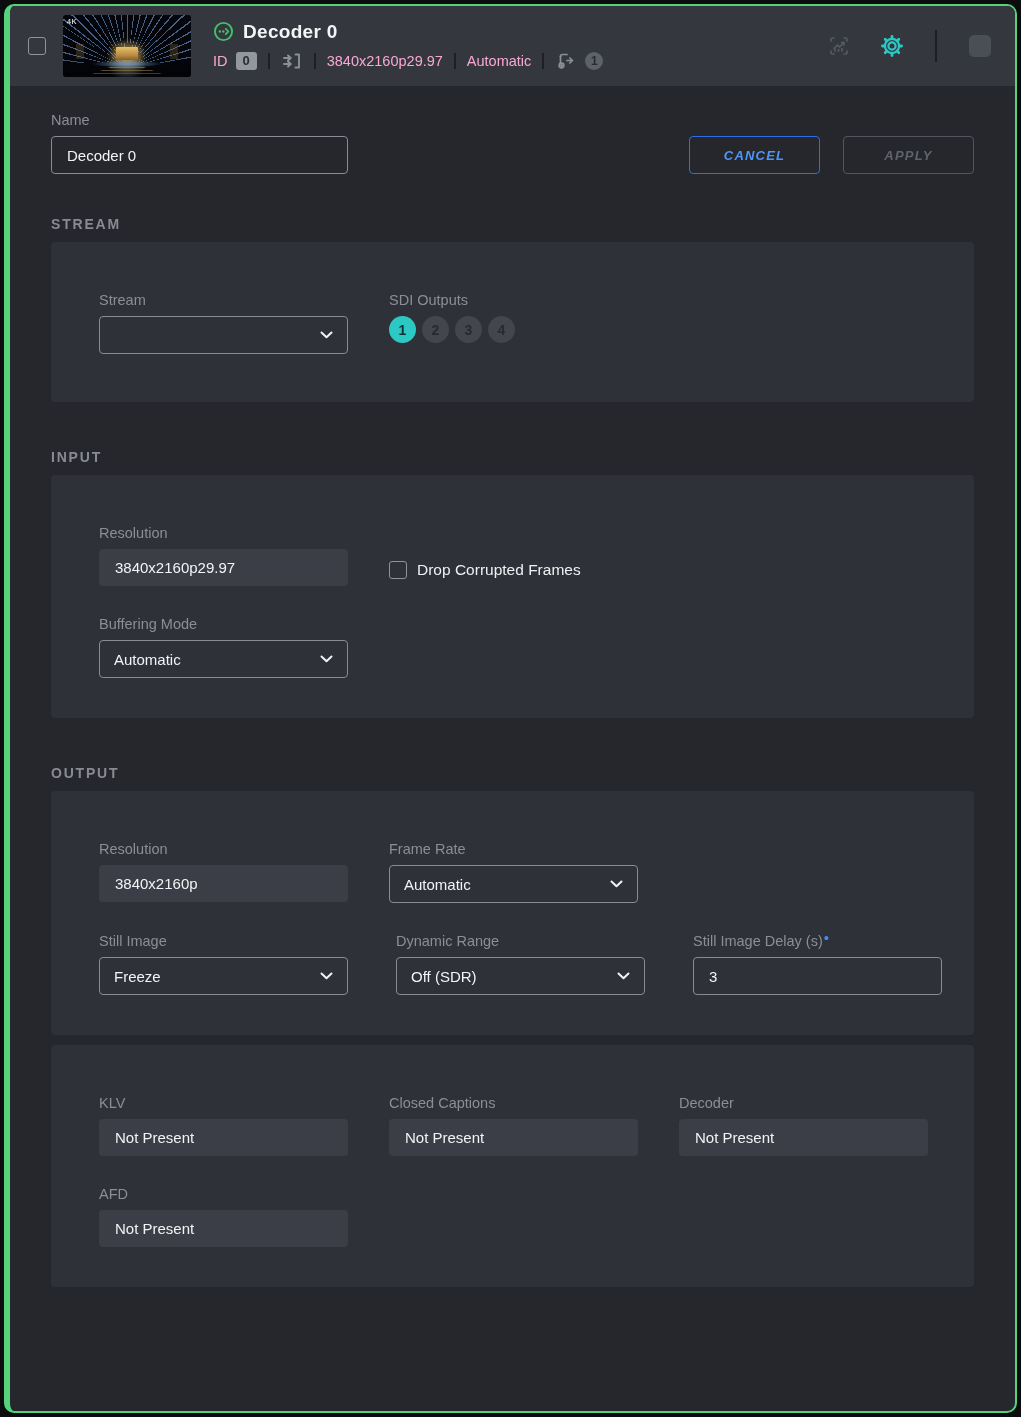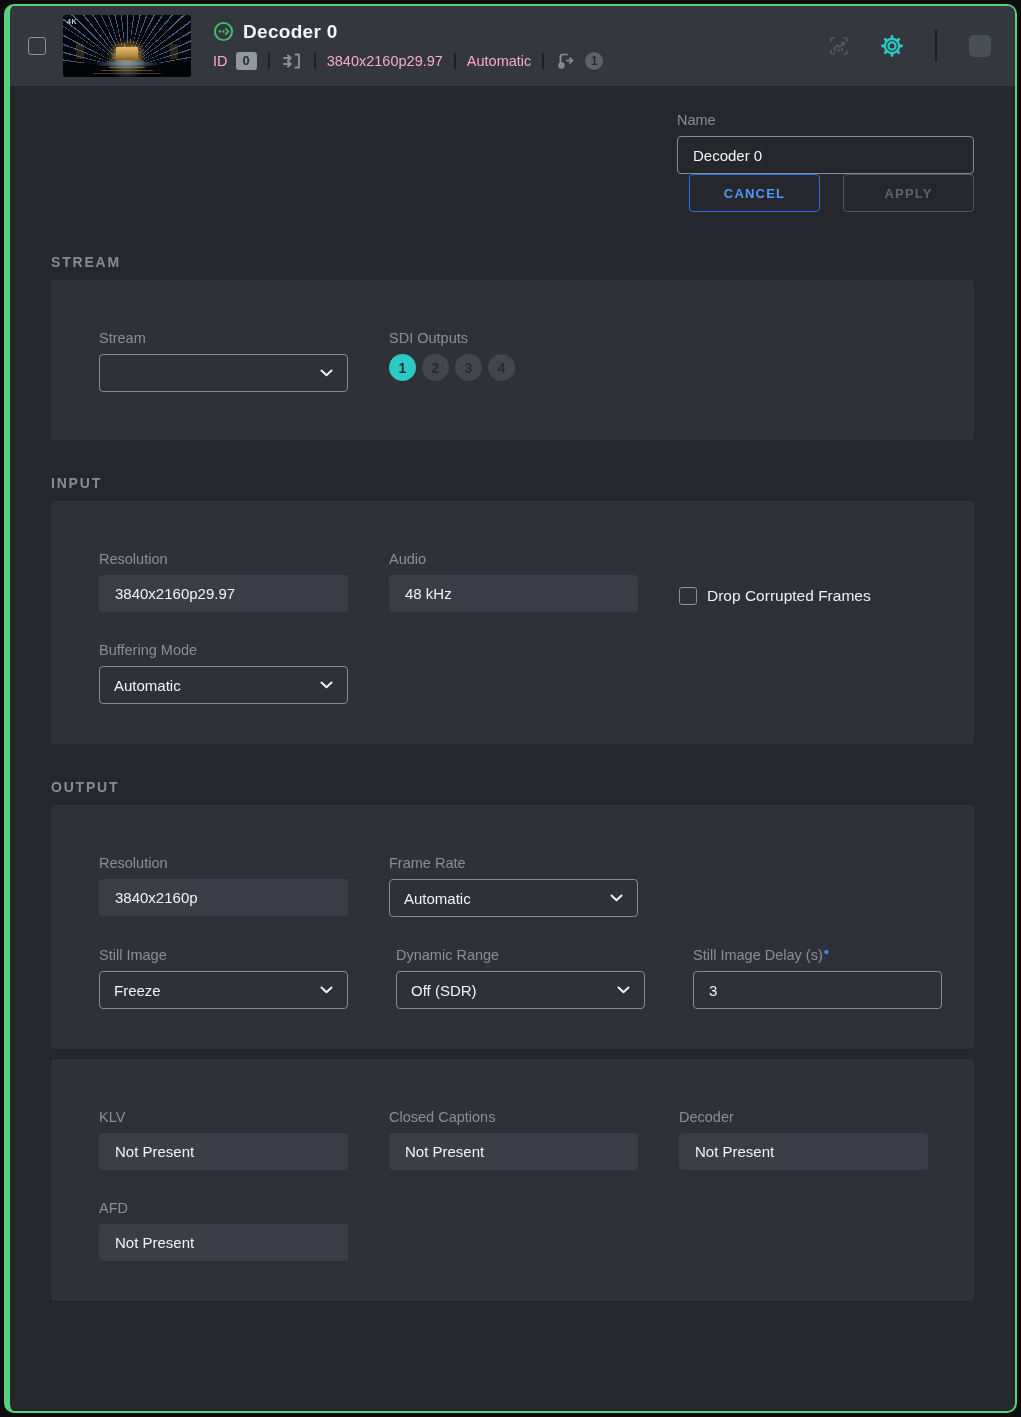--- a/index.html
+++ b/index.html
@@ -35,32 +35,32 @@
   .id-badge{background:#93979e;color:#2b2d33;font-size:13px;font-weight:bold;border-radius:3px;padding:1px 7px;margin-left:8px;line-height:16px;}
   .vdiv{width:2px;height:16px;background:#1d1f23;margin:0 11px;flex:0 0 auto;}
   .count-badge{width:18px;height:18px;border-radius:50%;background:#5d616a;color:#2a2c31;font-size:12px;font-weight:bold;
       display:inline-flex;align-items:center;justify-content:center;margin-left:8px;}
   .hdr-actions{margin-left:auto;display:flex;align-items:center;gap:0;}
   .icon-btn{background:none;border:none;padding:0;margin:0 14px;cursor:pointer;display:flex;align-items:center;}
   .hdiv{width:2px;height:32px;background:#1d1f23;margin:0 16px;}
   .stop-btn{width:22px;height:22px;border-radius:5px;background:#4a4e57;border:none;cursor:pointer;margin-left:16px;}
   
   .main{flex:1;padding:0 41px;box-sizing:border-box;overflow:hidden;}
-  .name-row{display:flex;align-items:flex-end;justify-content:space-between;margin-top:26px;flex-direction:column;}
+  .name-row{display:flex;align-items:flex-end;justify-content:space-between;margin-top:26px;}
   .lbl{display:block;color:#8b8e95;font-size:14.5px;margin-bottom:8px;}
   .txt-input{height:38px;box-sizing:border-box;background:transparent;border:1px solid #878b93;border-radius:4px;
       color:#f2f3f5;font-size:15px;padding:0 15px;font-family:"Liberation Sans",sans-serif;outline:none;}
   .name-input{width:297px;}
   .btns{display:flex;gap:23px;}
   .btn{width:131px;height:38px;border-radius:4px;background:transparent;font-size:13px;font-weight:700;letter-spacing:1.2px;
-      cursor:pointer;font-family:"Liberation Sans",sans-serif;}
+      cursor:pointer;font-family:"Liberation Sans",sans-serif;font-style:italic;}
   .btn.cancel{border:1px solid #2b70e2;color:#4f97f7;}
   .btn.apply{border:1px solid #53565e;color:#5f636b;cursor:default;text-align:center;}
   .sec-title{color:#888b92;font-size:14px;font-weight:700;letter-spacing:1.8px;margin:0;}
-  .mt-stream{margin-top:42px;} .mt-sec{margin-top:35px;}
+  .mt-stream{margin-top:42px;} .mt-sec{margin-top:47px;}
   .card{background:#2f3139;border-radius:4px;margin-top:10px;padding:50px 48px 0 48px;box-sizing:border-box;}
   .card.pad-b48{padding-bottom:48px;} .card.pad-b40{padding-bottom:40px;}
   .grid3{display:grid;grid-template-columns:249px 249px 249px;column-gap:41px;}
   .row-gap{margin-top:30px;gap:48px;}
   .field-static{height:37px;background:#3b3e46;border-radius:4px;color:#f2f3f5;font-size:15px;
       display:flex;align-items:center;padding:0 16px;box-sizing:border-box;}
   .select{height:38px;border:1px solid #878b93;border-radius:4px;color:#f2f3f5;font-size:15px;
       display:flex;align-items:center;justify-content:space-between;padding:0 14px;box-sizing:border-box;cursor:pointer;background:transparent;}
   .select .ph{min-height:1em;}
   .sdi-row{display:flex;gap:6px;align-items:center;margin-top:2px;}
@@ -209,24 +209,20 @@
     </div>
 
     <h2 class="sec-title mt-sec">INPUT</h2>
     <div class="card pad-b40">
       <div class="grid3">
         <div>
           <label class="lbl">Resolution</label>
           <div class="field-static">3840x2160p29.97</div>
         </div>
         <div>
-          <label class="lbl">Audio</label>
-          <div class="field-static">48 kHz</div>
-        </div>
-        <div>
           <div class="chk-row">
             <button class="cbx"></button>
             <span class="chk-label">Drop Corrupted Frames</span>
           </div>
         </div>
       </div>
       <div class="grid3 row-gap">
         <div>
           <label class="lbl">Buffering Mode</label>
           <div class="select">

